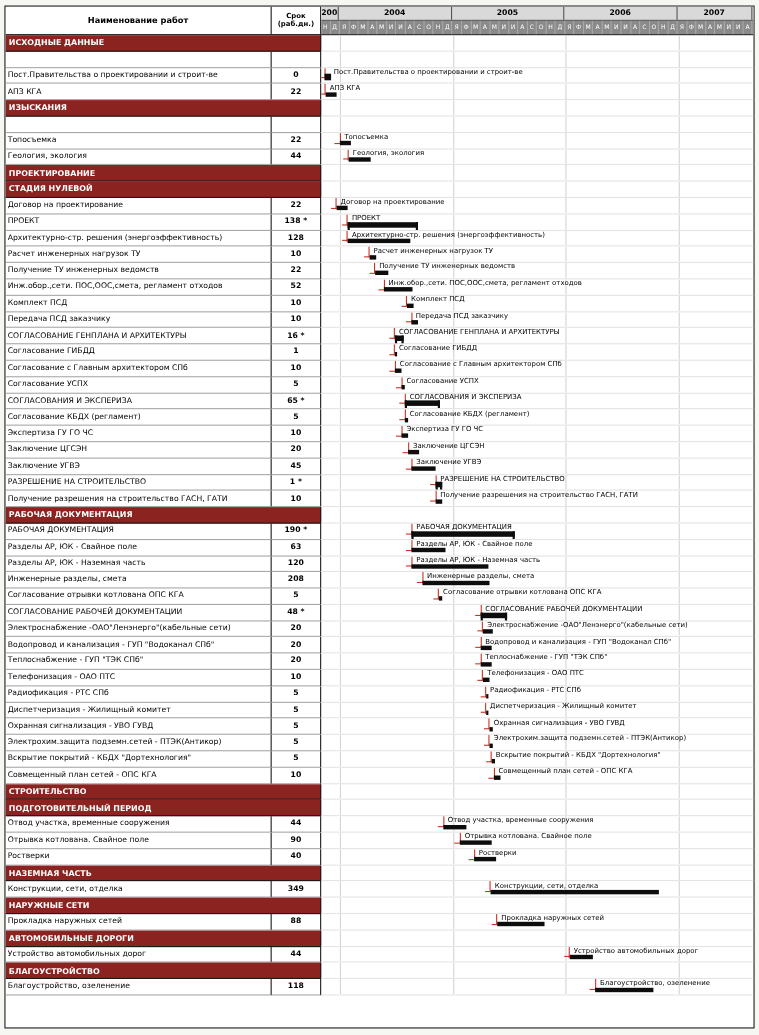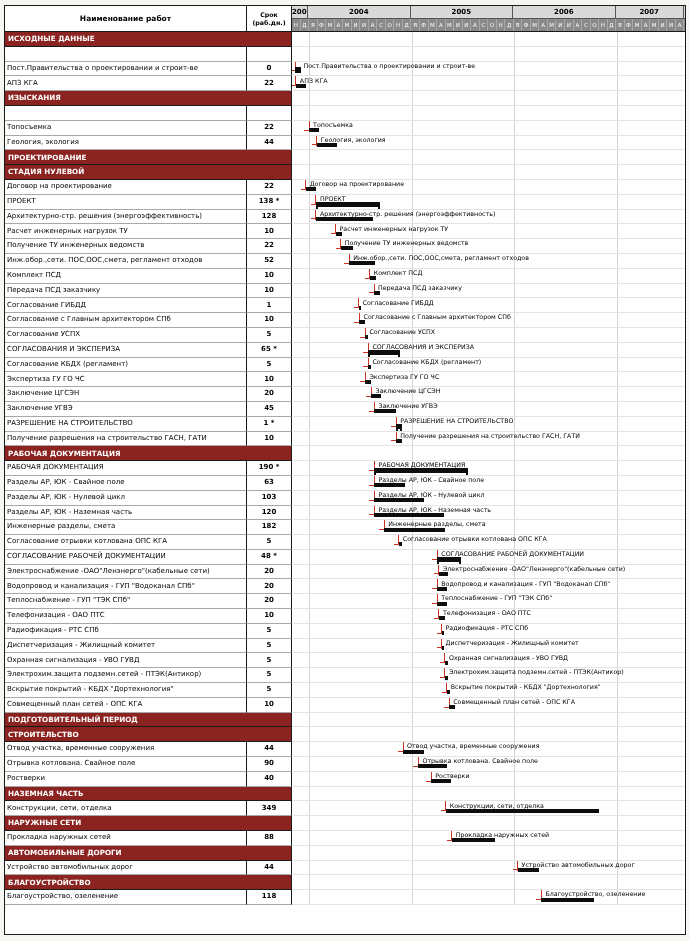--- a/index.html
+++ b/index.html
@@ -314,20 +314,34 @@
           <div class="ygrid" style="left: 119.609px;"></div>
           <div class="ygrid" style="left: 222.13px;"></div>
           <div class="ygrid" style="left: 324.652px;"></div>
           <div class="connh" style="left: 77.0174px; width: 5px;"></div>
           <div class="conn" style="left: 81.5174px;"></div>
           <div class="bar" style="left: 82.0174px; width: 5.98043px;"></div>
           <div class="bar-label" style="left: 86.0174px;">Передача ПСД заказчику</div>
         </div>
       </div>
       <div class="row task">
+        <div class="cell-name bold">СОГЛАСОВАНИЕ ГЕНПЛАНА И АРХИТЕКТУРЫ</div>
+        <div class="cell-dur">16 *</div>
+        <div class="cell-tl">
+          <div class="ygrid" style="left: 17.087px;"></div>
+          <div class="ygrid" style="left: 119.609px;"></div>
+          <div class="ygrid" style="left: 222.13px;"></div>
+          <div class="ygrid" style="left: 324.652px;"></div>
+          <div class="connh" style="left: 61.6391px; width: 5px;"></div>
+          <div class="conn" style="left: 66.1391px;"></div>
+          <div class="bar sum" style="left: 66.6391px; width: 8.54348px;"></div>
+          <div class="bar-label bold" style="left: 70.6391px;">СОГЛАСОВАНИЕ ГЕНПЛАНА И АРХИТЕКТУРЫ</div>
+        </div>
+      </div>
+      <div class="row task">
         <div class="cell-name">Согласование ГИБДД</div>
         <div class="cell-dur">1</div>
         <div class="cell-tl">
           <div class="ygrid" style="left: 17.087px;"></div>
           <div class="ygrid" style="left: 119.609px;"></div>
           <div class="ygrid" style="left: 222.13px;"></div>
           <div class="ygrid" style="left: 324.652px;"></div>
           <div class="connh" style="left: 61.6391px; width: 5px;"></div>
           <div class="conn" style="left: 66.1391px;"></div>
           <div class="bar" style="left: 66.6391px; width: 2px;"></div>
@@ -491,50 +505,36 @@
           <div class="ygrid" style="left: 119.609px;"></div>
           <div class="ygrid" style="left: 222.13px;"></div>
           <div class="ygrid" style="left: 324.652px;"></div>
           <div class="connh" style="left: 77.4446px; width: 5px;"></div>
           <div class="conn" style="left: 81.9446px;"></div>
           <div class="bar" style="left: 82.4446px; width: 30.7565px;"></div>
           <div class="bar-label" style="left: 86.4446px;">Разделы АР, ЮК - Свайное поле</div>
         </div>
       </div>
       <div class="row task">
-        <div class="cell-name">Разделы АР, ЮК - Нулевой цикл</div>
-        <div class="cell-dur">103</div>
-        <div class="cell-tl">
-          <div class="ygrid" style="left: 17.087px;"></div>
-          <div class="ygrid" style="left: 119.609px;"></div>
-          <div class="ygrid" style="left: 222.13px;"></div>
-          <div class="ygrid" style="left: 324.652px;"></div>
-          <div class="connh" style="left: 77.4446px; width: 5px;"></div>
-          <div class="conn" style="left: 81.9446px;"></div>
-          <div class="bar" style="left: 82.4446px; width: 49.5522px;"></div>
-          <div class="bar-label" style="left: 86.4446px;">Разделы АР, ЮК - Нулевой цикл</div>
-        </div>
-      </div>
-      <div class="row task">
         <div class="cell-name">Разделы АР, ЮК - Наземная часть</div>
         <div class="cell-dur">120</div>
         <div class="cell-tl">
           <div class="ygrid" style="left: 17.087px;"></div>
           <div class="ygrid" style="left: 119.609px;"></div>
           <div class="ygrid" style="left: 222.13px;"></div>
           <div class="ygrid" style="left: 324.652px;"></div>
           <div class="connh" style="left: 77.4446px; width: 5px;"></div>
           <div class="conn" style="left: 81.9446px;"></div>
           <div class="bar" style="left: 82.4446px; width: 70.0565px;"></div>
           <div class="bar-label" style="left: 86.4446px;">Разделы АР, ЮК - Наземная часть</div>
         </div>
       </div>
       <div class="row task">
         <div class="cell-name">Инженерные разделы, смета</div>
-        <div class="cell-dur">182</div>
+        <div class="cell-dur">208</div>
         <div class="cell-tl">
           <div class="ygrid" style="left: 17.087px;"></div>
           <div class="ygrid" style="left: 119.609px;"></div>
           <div class="ygrid" style="left: 222.13px;"></div>
           <div class="ygrid" style="left: 324.652px;"></div>
           <div class="connh" style="left: 87.2696px; width: 5px;"></div>
           <div class="conn" style="left: 91.7696px;"></div>
           <div class="bar" style="left: 92.2696px; width: 60.6587px;"></div>
           <div class="bar-label" style="left: 96.2696px;">Инженерные разделы, смета</div>
         </div>
@@ -701,30 +701,30 @@
           <div class="ygrid" style="left: 119.609px;"></div>
           <div class="ygrid" style="left: 222.13px;"></div>
           <div class="ygrid" style="left: 324.652px;"></div>
           <div class="connh" style="left: 152.2px; width: 5px;"></div>
           <div class="conn" style="left: 156.7px;"></div>
           <div class="bar" style="left: 157.2px; width: 5.98043px;"></div>
           <div class="bar-label" style="left: 161.2px;">Совмещенный план сетей - ОПС КГА</div>
         </div>
       </div>
       <div class="row section">
+        <div class="banner">СТРОИТЕЛЬСТВО</div>
+        <div class="cell-tl">
+          <div class="ygrid" style="left: 17.087px;"></div>
+          <div class="ygrid" style="left: 119.609px;"></div>
+          <div class="ygrid" style="left: 222.13px;"></div>
+          <div class="ygrid" style="left: 324.652px;"></div>
+        </div>
+      </div>
+      <div class="row section">
         <div class="banner">ПОДГОТОВИТЕЛЬНЫЙ ПЕРИОД</div>
-        <div class="cell-tl">
-          <div class="ygrid" style="left: 17.087px;"></div>
-          <div class="ygrid" style="left: 119.609px;"></div>
-          <div class="ygrid" style="left: 222.13px;"></div>
-          <div class="ygrid" style="left: 324.652px;"></div>
-        </div>
-      </div>
-      <div class="row section">
-        <div class="banner">СТРОИТЕЛЬСТВО</div>
         <div class="cell-tl">
           <div class="ygrid" style="left: 17.087px;"></div>
           <div class="ygrid" style="left: 119.609px;"></div>
           <div class="ygrid" style="left: 222.13px;"></div>
           <div class="ygrid" style="left: 324.652px;"></div>
         </div>
       </div>
       <div class="row task">
         <div class="cell-name">Отвод участка, временные сооружения</div>
         <div class="cell-dur">44</div>

